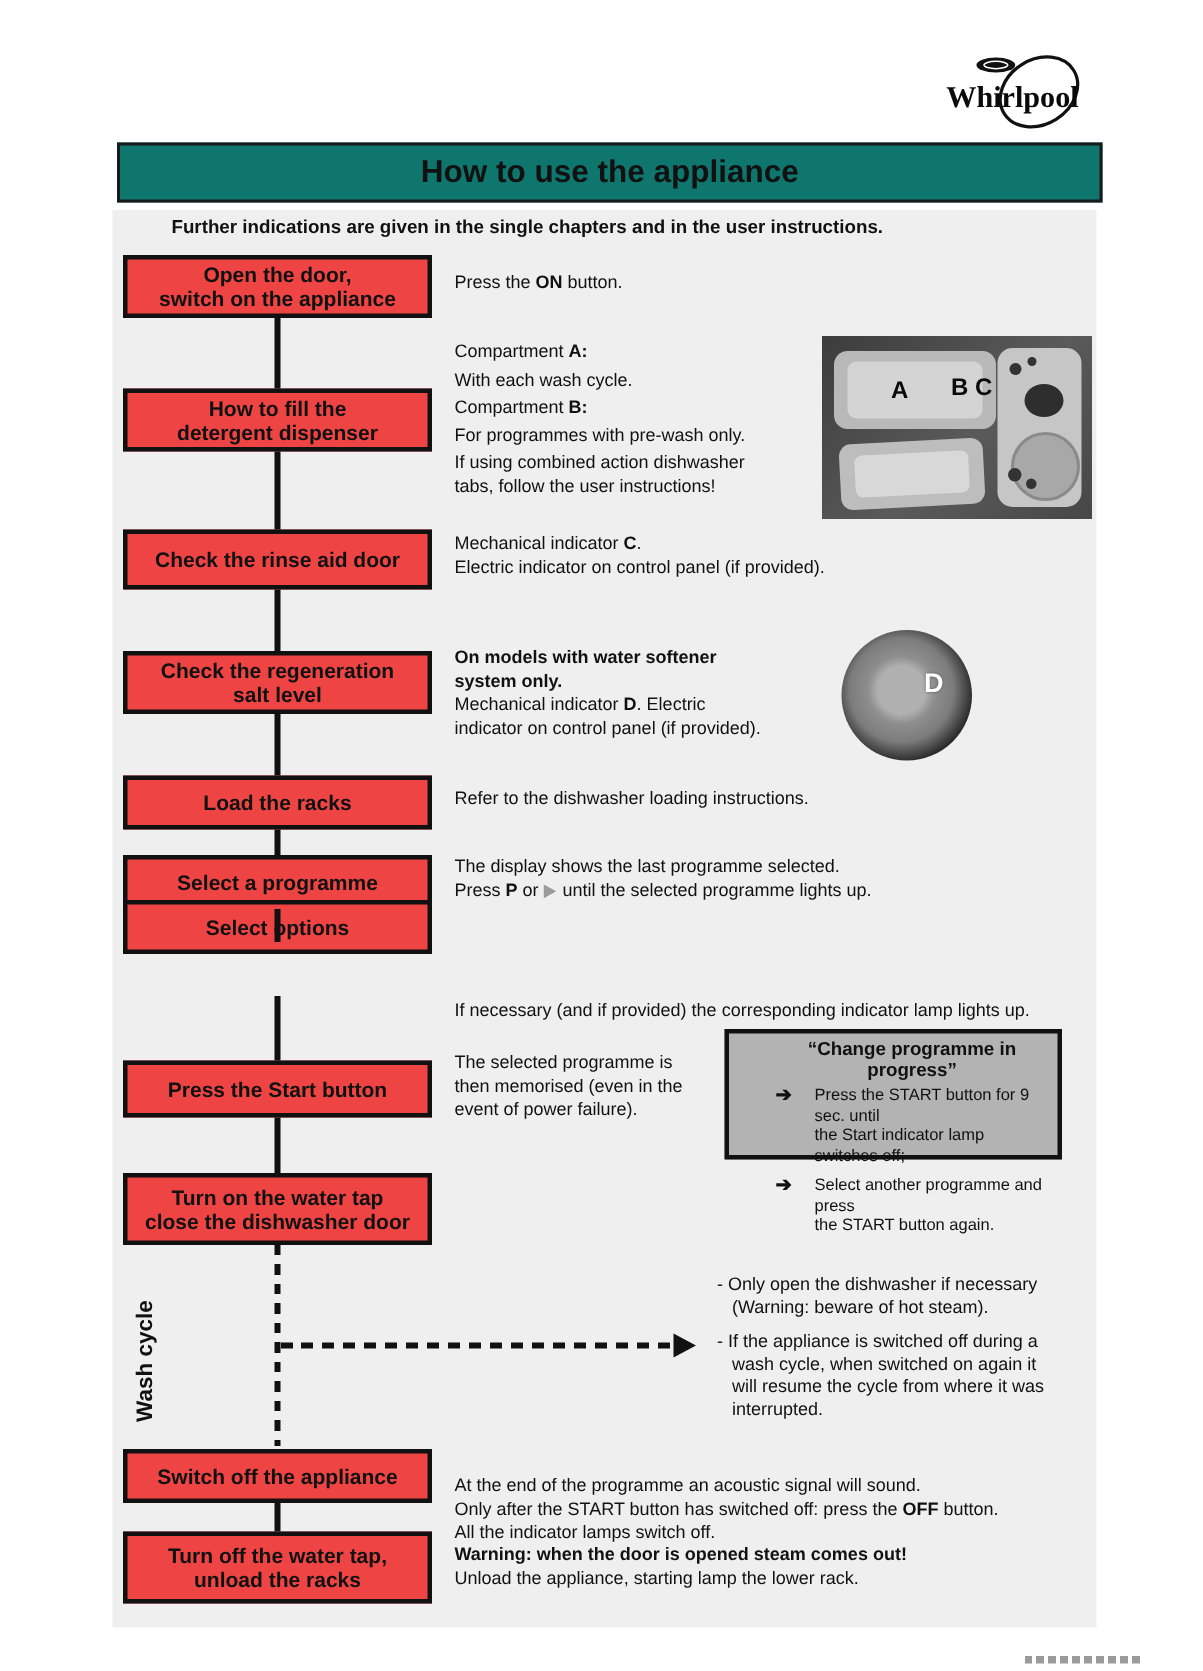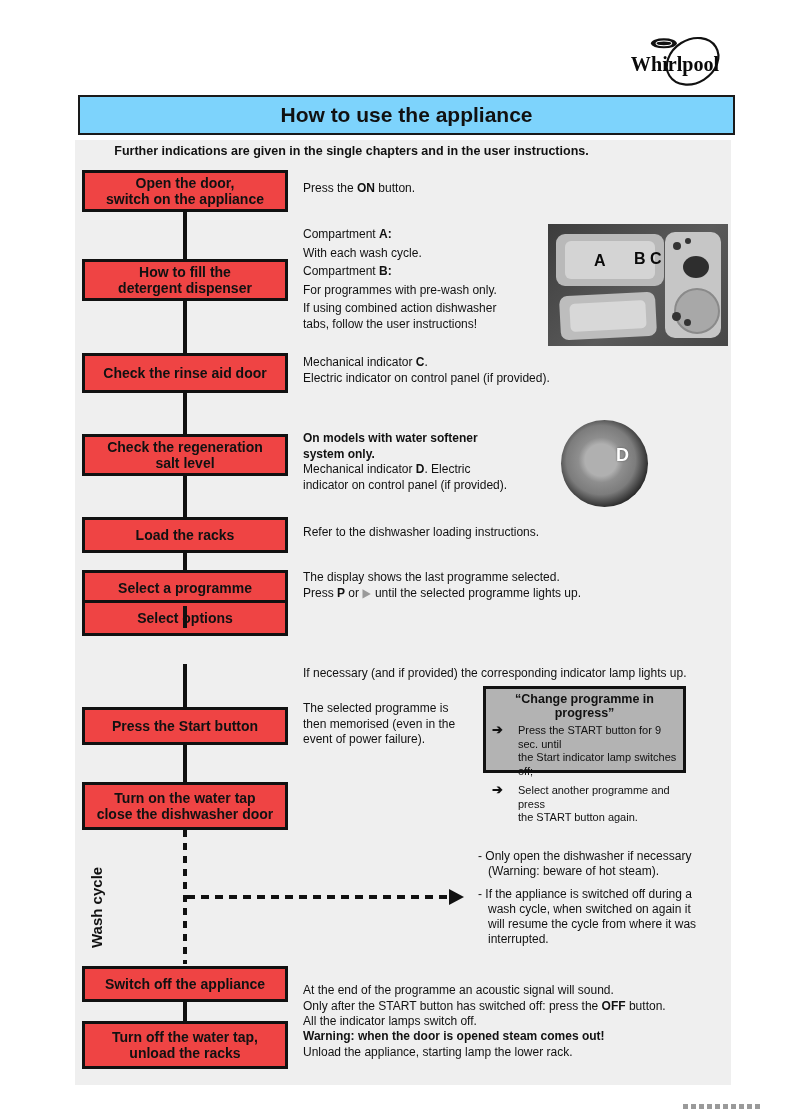--- a/index.html
+++ b/index.html
@@ -4,21 +4,21 @@
 <style>
   html,body{margin:0;padding:0;background:#fff;}
   .page{position:relative;width:802px;height:1114px;background:#fff;overflow:hidden;
         font-family:"Liberation Sans",sans-serif;color:#111;}
   .abs{position:absolute;}
   .pre{white-space:pre-line;}
   .b{font-weight:bold;}
 
   .content-bg{left:75px;top:140px;width:656px;height:945px;background:#efefef;}
 
-  .title-box{left:78px;top:95px;width:653px;height:36px;background:#7dd3fc;
+  .title-box{left:78px;top:95px;width:653px;height:36px;background:#0f766e;
              border:2px solid #1a1a1a;display:flex;align-items:center;justify-content:center;
              font-size:21px;font-weight:bold;}
   .subtitle{left:75px;top:144px;width:553px;text-align:center;font-size:12.5px;font-weight:bold;}
 
   .flow-box{left:82px;width:206px;background:#ef4444;border:3px solid #111;
             display:flex;align-items:center;justify-content:center;text-align:center;
             font-weight:bold;font-size:14px;line-height:16px;box-sizing:border-box;}
 
   .conn{left:183px;width:4px;background:#111;}
   .conn-dash{left:183px;width:4px;background:repeating-linear-gradient(to bottom,#111 0 7px,transparent 7px 13px);}
@@ -42,21 +42,21 @@
   .pd-right{position:absolute;left:117px;top:8px;width:56px;height:106px;background:#c6c6c6;border-radius:10px;}
   .pd-hole{position:absolute;left:135px;top:32px;width:26px;height:22px;background:#2e2e2e;border-radius:50%;}
   .pd-cap{position:absolute;left:126px;top:64px;width:42px;height:42px;background:#a8a8a8;border:2px solid #8a8a8a;border-radius:50%;}
   .pd-dot{position:absolute;background:#333;border-radius:50%;}
   .pd-label{position:absolute;font-weight:bold;font-size:16px;color:#0a0a0a;}
 
   .salt-cap{left:561px;top:420px;width:87px;height:87px;border-radius:50%;
             background:radial-gradient(circle at 46% 46%,#b0b0b0 0 24%,#8e8e8e 34%,#7c7c7c 52%,#2a2a2a 72%,#161616 100%);}
   .salt-d{position:absolute;left:55px;top:25px;color:#fff;font-weight:bold;font-size:18px;text-shadow:0 0 2px #555;}
 
-  .change-box{left:483px;top:686px;width:203px;height:87px;background:#b3b3b3;border:3px solid #111;box-sizing:border-box;}
+  .change-box{left:483px;top:686px;width:225px;height:87px;background:#b3b3b3;border:3px solid #111;box-sizing:border-box;padding-left:25px;}
   .change-title{text-align:center;font-weight:bold;font-size:12.5px;margin-top:3px;}
   .change-item{position:relative;font-size:11px;line-height:13.5px;margin:4px 6px 6px 32px;}
   .change-arrow{position:absolute;left:-26px;top:-1px;font-size:13px;font-weight:bold;}
 
   .wash-notes{left:478px;top:849px;width:255px;font-size:12px;line-height:15px;}
   .wash-notes .item{padding-left:10px;text-indent:-10px;margin-bottom:8px;}
 
   .play-tri{display:inline-block;color:#9a9a9a;font-size:12px;transform:scaleX(0.9);}
 
   .footer-code{left:683px;top:1104px;width:78px;height:5px;

